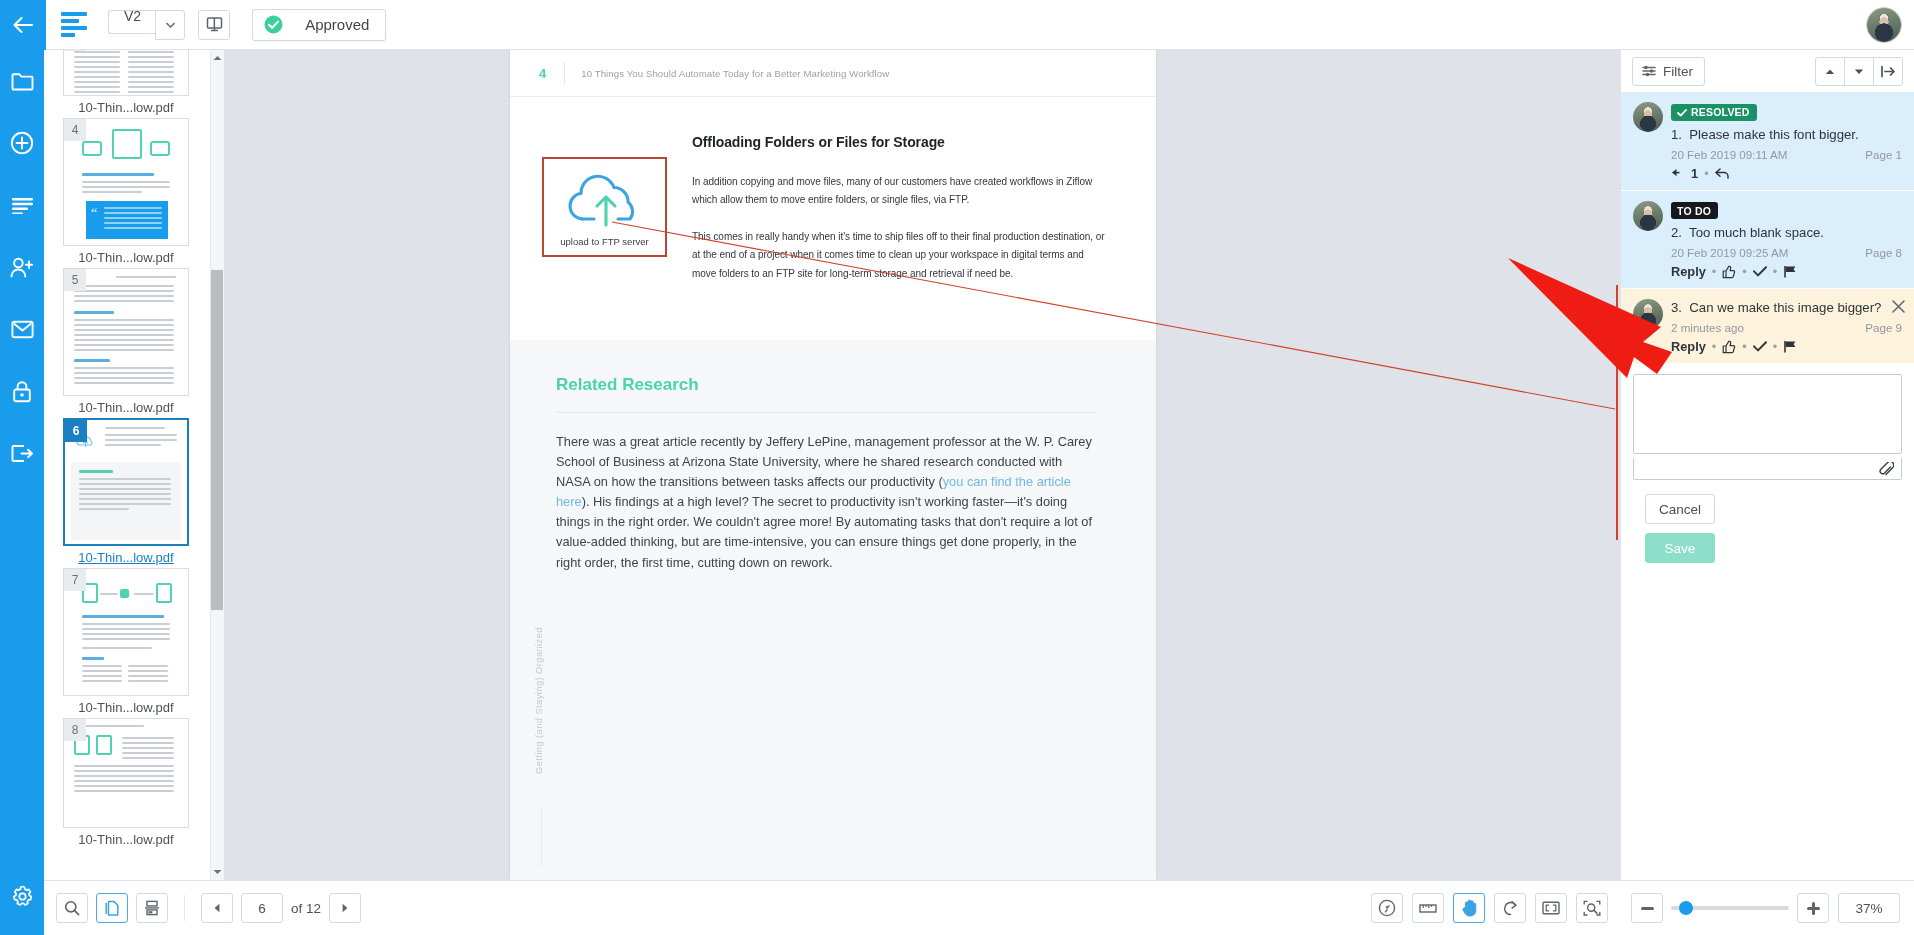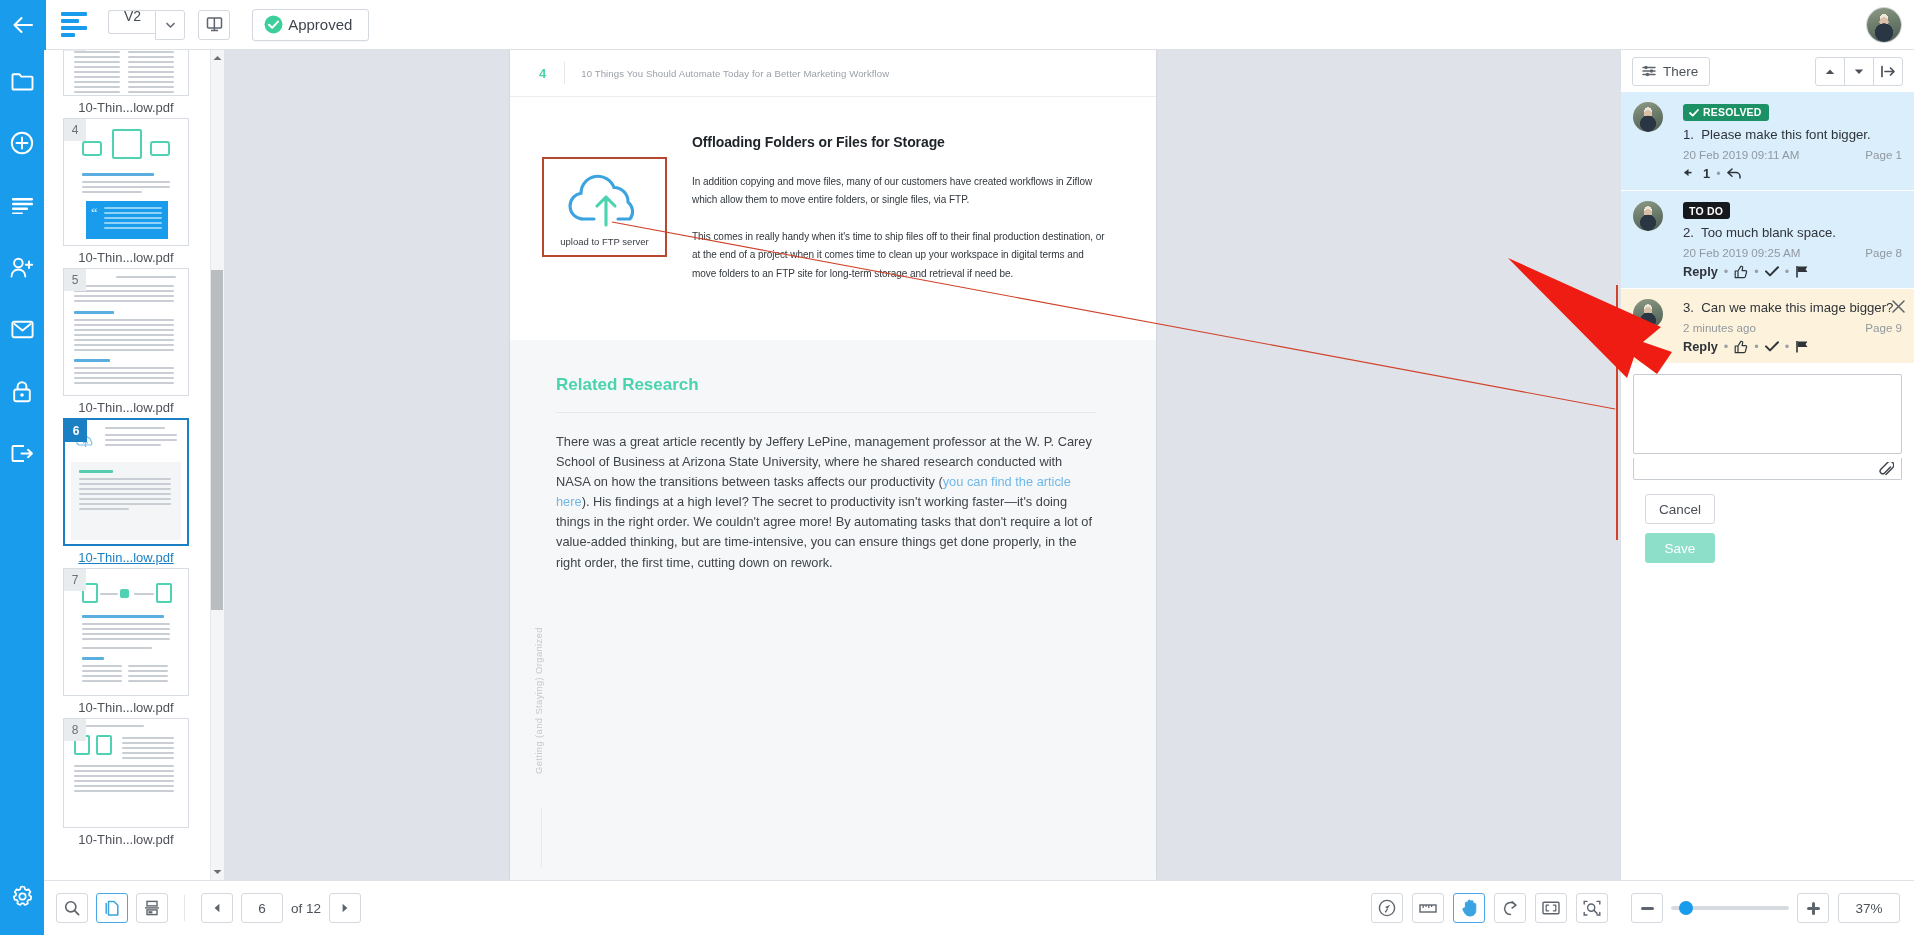--- a/index.html
+++ b/index.html
@@ -46,21 +46,21 @@
   #version-caret{
     border:1px solid #d4d9e0; border-radius:0 3px 3px 0; width:30px;
     display:flex;align-items:center;justify-content:center; background:#fff;height:30px;cursor:pointer;
   }
   #compare-btn{ width:32px; justify-content:center; margin-left:13px; }
   #doc-title{
     margin-left:18px; font-size:16.5px; color:#3b4149; white-space:nowrap;
     overflow:hidden; max-width:535px; letter-spacing:-0.1px;
   }
   #approved-badge{
-    margin-left:22px; padding:0 16px 0 11px; gap:5px; height:32px;
+    margin-left:22px; padding:0 16px 0 11px; gap:22px; height:32px;
     box-shadow:0 1px 1px rgba(0,0,0,.04);
   }
   #approved-badge .lbl{ font-size:15px; color:#41464e; }
   #avatar-top{
     position:absolute; right:12px; top:7px; width:36px;height:36px;border-radius:50%;
     overflow:hidden; border:1px solid #ccd2da;
   }
   .avatar-img{
     width:100%;height:100%;
     background:
@@ -188,21 +188,21 @@
   }
   #filter-btn{ padding:0 11px 0 9px; gap:7px; height:29px; font-size:13.5px; color:#4d5259;}
   .nav-grp{ margin-left:auto; display:flex; }
   .nav-btn{
     width:30px;height:29px; border:1px solid #d4d9e0; background:#fff;
     display:flex;align-items:center;justify-content:center; cursor:pointer; margin-left:-1px;
   }
   .nav-btn:first-child{ border-radius:3px 0 0 3px; margin-left:0;}
   .nav-btn:last-child{ border-radius:0 3px 3px 0;}
 
-  .cmt{ padding:10px 12px 9px 12px; display:flex; gap:20px; position:relative; cursor:pointer;}
+  .cmt{ padding:10px 12px 9px 12px; display:flex; gap:8px; position:relative; cursor:pointer;}
   .cmt.blue{ background:#dbeefc; border-bottom:1px solid #fff; }
   .cmt.active{ background:#fdf3dc; }
   .cmt-av{ width:30px;height:30px;border-radius:50%;overflow:hidden;flex:0 0 auto;}
   .cmt-main{ flex:1; min-width:0;}
   .badge{
     display:inline-block; font-size:10.5px; font-weight:bold; color:#fff;
     padding:2.5px 7px 2.5px 6px; border-radius:3px; margin-bottom:5px; letter-spacing:.2px;
   }
   .badge.res{ background:#1d9166; }
   .badge.todo{ background:#15181c; }
@@ -582,21 +582,21 @@
           <path d="M1 2.5 H13"></path>
             <path d="M1 6 H13"></path>
             <path d="M1 9.5 H13"></path>
         </g>
         <g fill="#5d646c">
             <circle cx="4" cy="2.5" r="1.7"></circle>
             <circle cx="9.5" cy="6" r="1.7"></circle>
             <circle cx="5.5" cy="9.5" r="1.7"></circle>
           </g>
       </svg>
-      <span>There</span>
+      <span>Filter</span>
     </div>
     <div class="nav-grp">
       <div class="nav-btn">
         <svg width="10" height="7" viewBox="0 0 10 7">
           <path d="M0.8 6 L5 1.4 L9.2 6" fill="#4d5259"></path>
         </svg>
       </div>
       <div class="nav-btn">
         <svg width="10" height="7" viewBox="0 0 10 7">
           <path d="M0.8 1.4 L5 6 L9.2 1.4" fill="#4d5259"></path>

